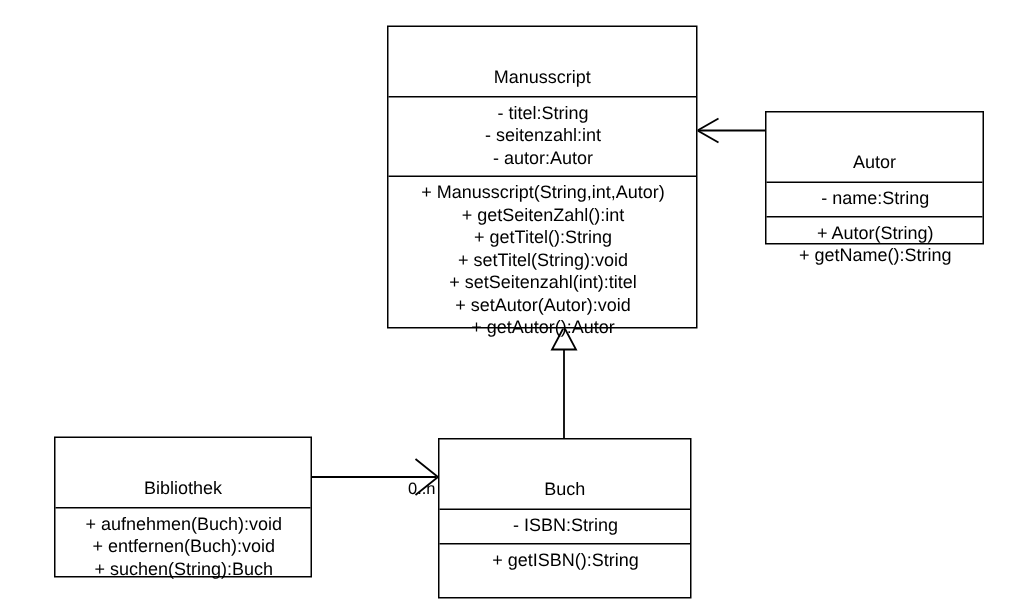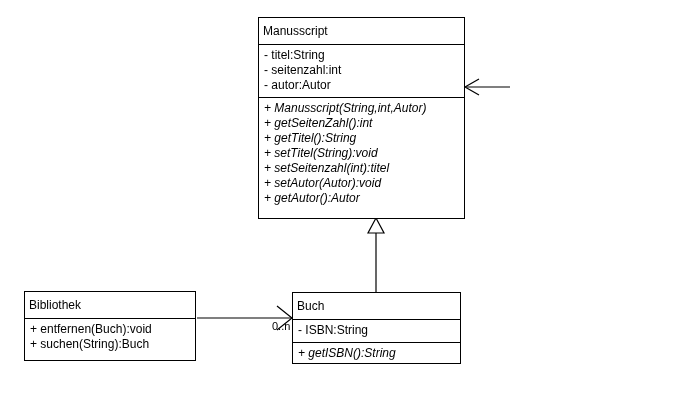--- a/index.html
+++ b/index.html
@@ -16,37 +16,38 @@
     overflow: hidden;
   }
   .uml-class {
     position: absolute;
     box-sizing: border-box;
     border: 1px solid #000000;
     background: #ffffff;
     z-index: 2;
   }
   .uml-name {
-    text-align: left;
+    text-align: center;
     font-size: 12px;
     color: #000000;
     line-height: 14px;
     padding: 6px 4px 6px 4px;
     border-bottom: 1px solid #000000;
     white-space: nowrap;
+    margin-top: 20px;
   }
   .uml-compartment {
     padding: 3px 4px 4px 5px;
     font-size: 12px;
     line-height: 15px;
     color: #000000;
+    text-align: center;
   }
   .uml-compartment + .uml-compartment {
     border-top: 1px solid #000000;
-    font-style: italic;
   }
   .uml-member {
     white-space: nowrap;
     font-size: 12px;
     line-height: 15px;
     color: #000000;
   }
   .edge-svg {
     position: absolute;
     left: 0;
@@ -115,30 +116,41 @@
       <div class="uml-member">+ Manusscript(String,int,Autor)</div>
       <div class="uml-member">+ getSeitenZahl():int</div>
       <div class="uml-member">+ getTitel():String</div>
       <div class="uml-member">+ setTitel(String):void</div>
       <div class="uml-member">+ setSeitenzahl(int):titel</div>
       <div class="uml-member">+ setAutor(Autor):void</div>
       <div class="uml-member">+ getAutor():Autor</div>
     </div>
   </div>
 
+  <div class="uml-class" style="left:510px; top:74px; width:146px; height:89px;">
+    <div class="uml-name">Autor</div>
+    <div class="uml-compartment">
+      <div class="uml-member">- name:String</div>
+    </div>
+    <div class="uml-compartment">
+      <div class="uml-member">+ Autor(String)</div>
+      <div class="uml-member">+ getName():String</div>
+    </div>
+  </div>
 
-  <div class="uml-class" style="left:24px; top:291px; width:172px; height:70px;">
+  <div class="uml-class" style="left:36px; top:291px; width:172px; height:94px;">
     <div class="uml-name">Bibliothek</div>
     <div class="uml-compartment">
+      <div class="uml-member">+ aufnehmen(Buch):void</div>
       <div class="uml-member">+ entfernen(Buch):void</div>
       <div class="uml-member">+ suchen(String):Buch</div>
     </div>
   </div>
 
-  <div class="uml-class" style="left:292px; top:292px; width:169px; height:72px;">
+  <div class="uml-class" style="left:292px; top:292px; width:169px; height:107px;">
     <div class="uml-name">Buch</div>
     <div class="uml-compartment">
       <div class="uml-member">- ISBN:String</div>
     </div>
     <div class="uml-compartment">
       <div class="uml-member">+ getISBN():String</div>
     </div>
   </div>
 
   <div class="edge-label" style="left:244px; top:320px;padding-left:28px;">0..n</div>

